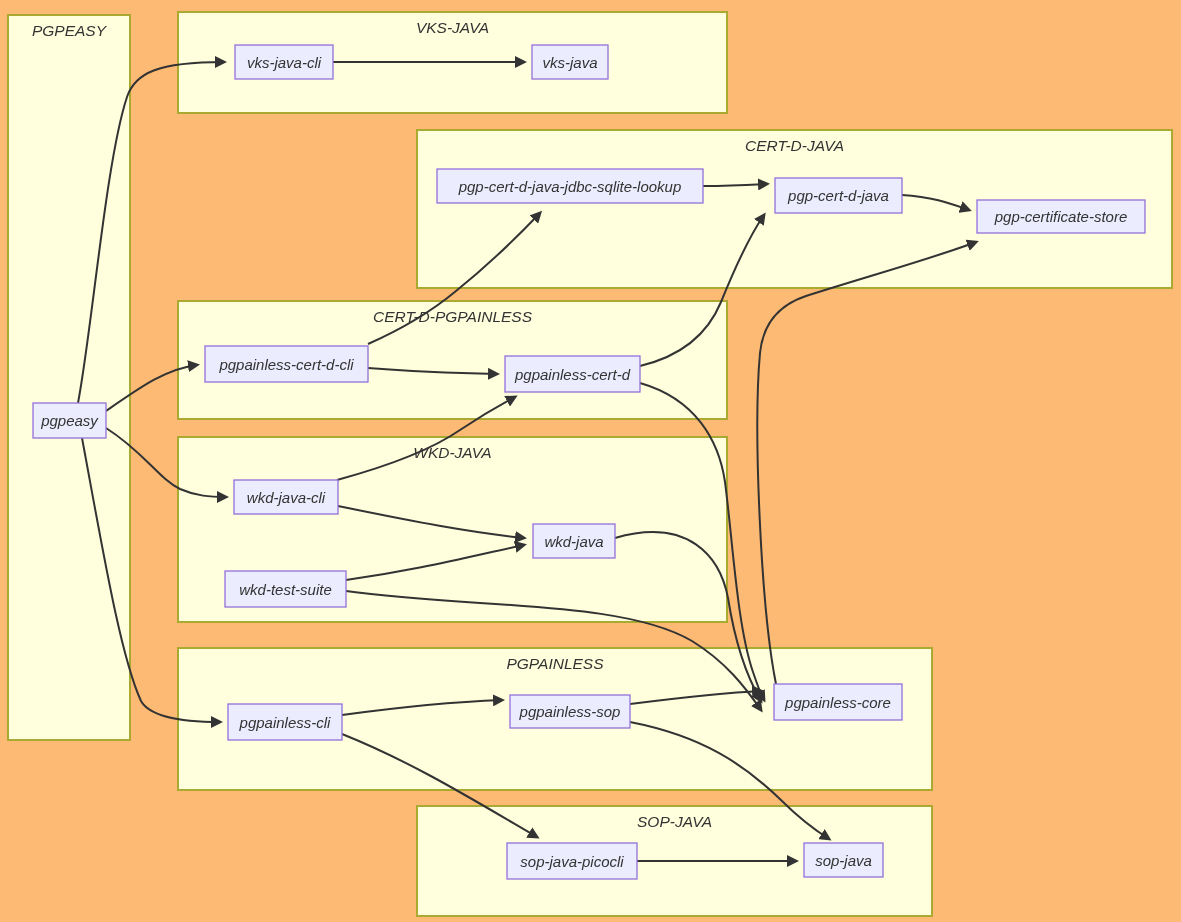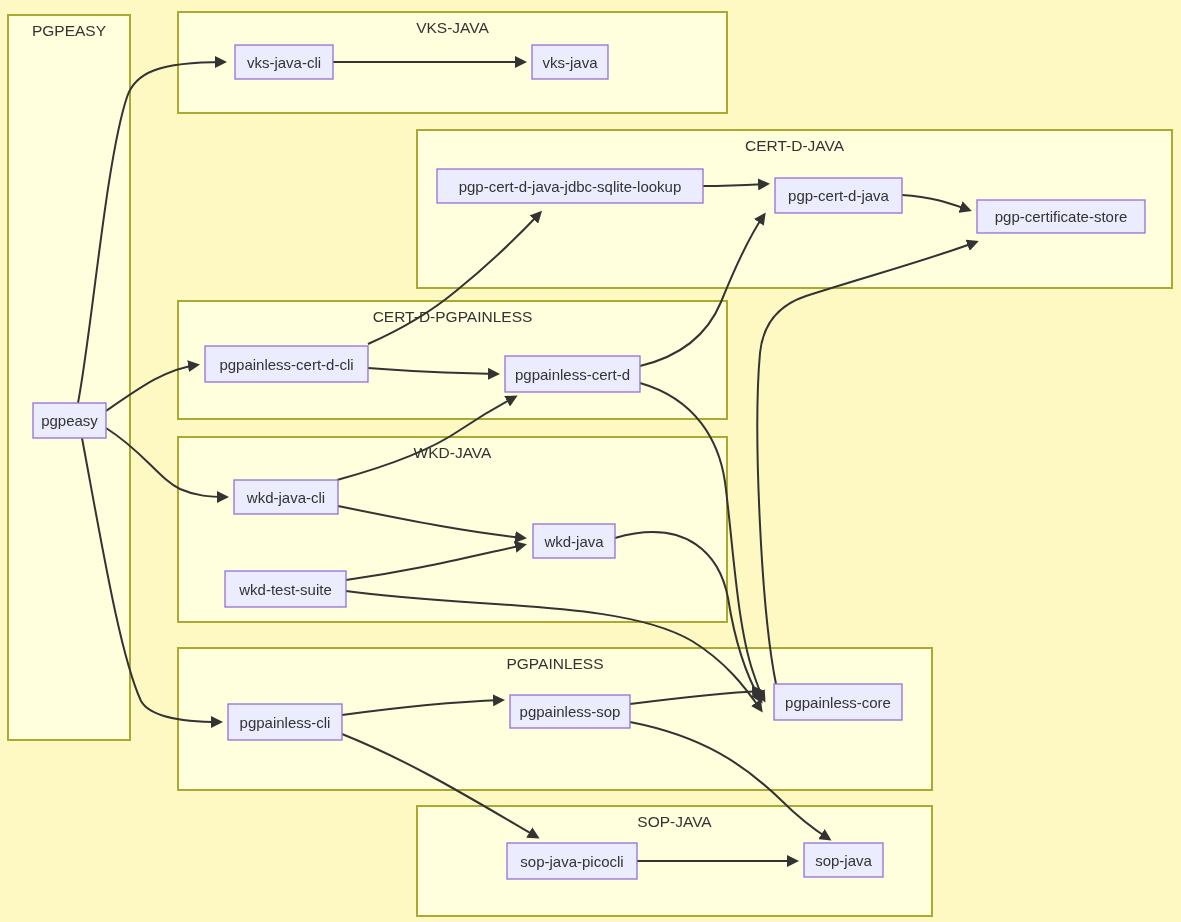--- a/index.html
+++ b/index.html
@@ -5,21 +5,21 @@
   html,body{margin:0;padding:0;background:#000;}
   #stage{position:relative;width:1181px;height:922px;background:#000;overflow:hidden;
          font-family:"Liberation Sans","DejaVu Sans",sans-serif;}
   svg{display:block}
   .cluster-rect{shape-rendering:crispEdges;}
   text{user-select:none;}
 </style>
 </head>
 <body>
 
-<div id="stage" style="background: #fef9c3;">
+<div id="stage" style="background: #fdba74; font-style: italic;">
   <svg id="graph" width="1181" height="922" viewBox="0 0 1181 922">
     <defs>
       <marker id="arrowhead" markerUnits="userSpaceOnUse" markerWidth="12" markerHeight="12" refX="9" refY="6" orient="auto">
         <polygon points="0,0 12,6 0,12" fill="#333333"></polygon>
       </marker>
     </defs>
     <g id="layer-clusters">
         <g>
           <rect x="8" y="15" width="122" height="725" fill="#ffffde" stroke="#aaaa33" stroke-width="1.3" class="cluster-rect"></rect>
           <text x="69" y="36" text-anchor="middle" fill="#333333" font-size="15.5px">PGPEASY</text>

